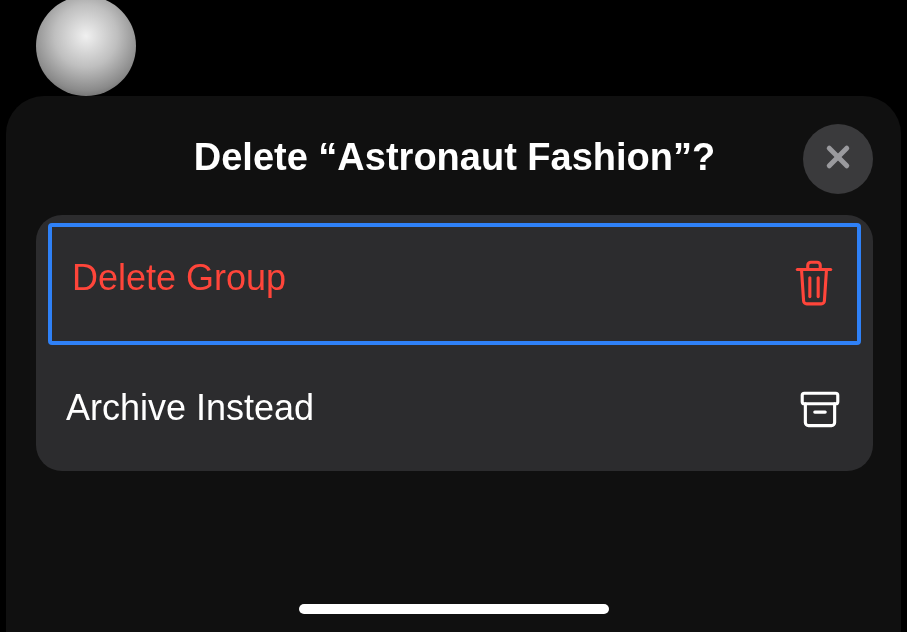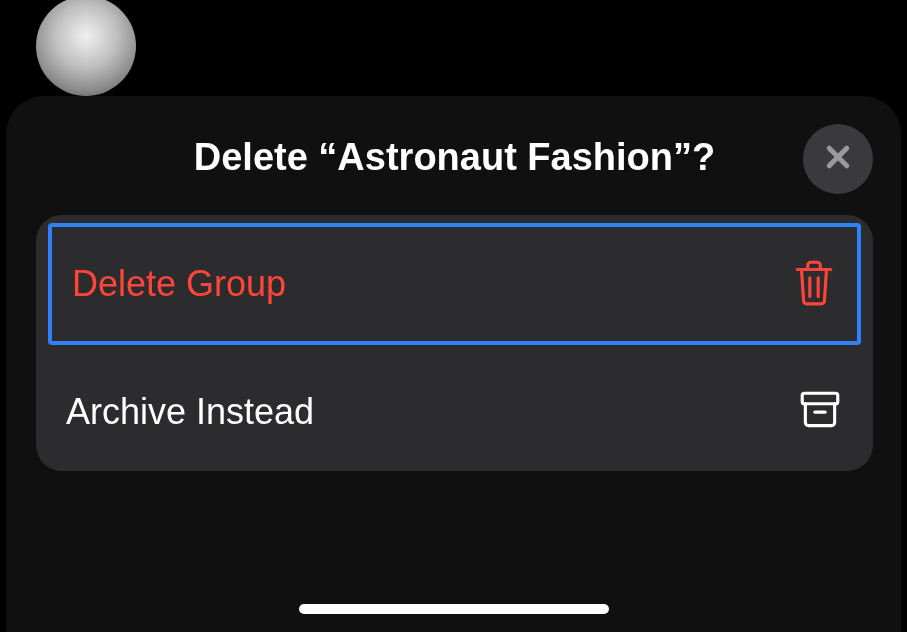--- a/index.html
+++ b/index.html
@@ -130,21 +130,20 @@
     .close-btn svg { width: 30px; height: 30px; }
 
     .option-list {
       background: #2c2c2e;
       border-radius: 26px;
       overflow: hidden;
     }
 
     .option {
       display: flex;
-      align-items: center;
       justify-content: space-between;
       padding: 34px 30px;
       cursor: pointer;
     }
 
     .option.selected {
       border: 4px solid #2f81f7;
       border-radius: 4px;
       margin: 8px 12px;
       padding: 30px 20px;

